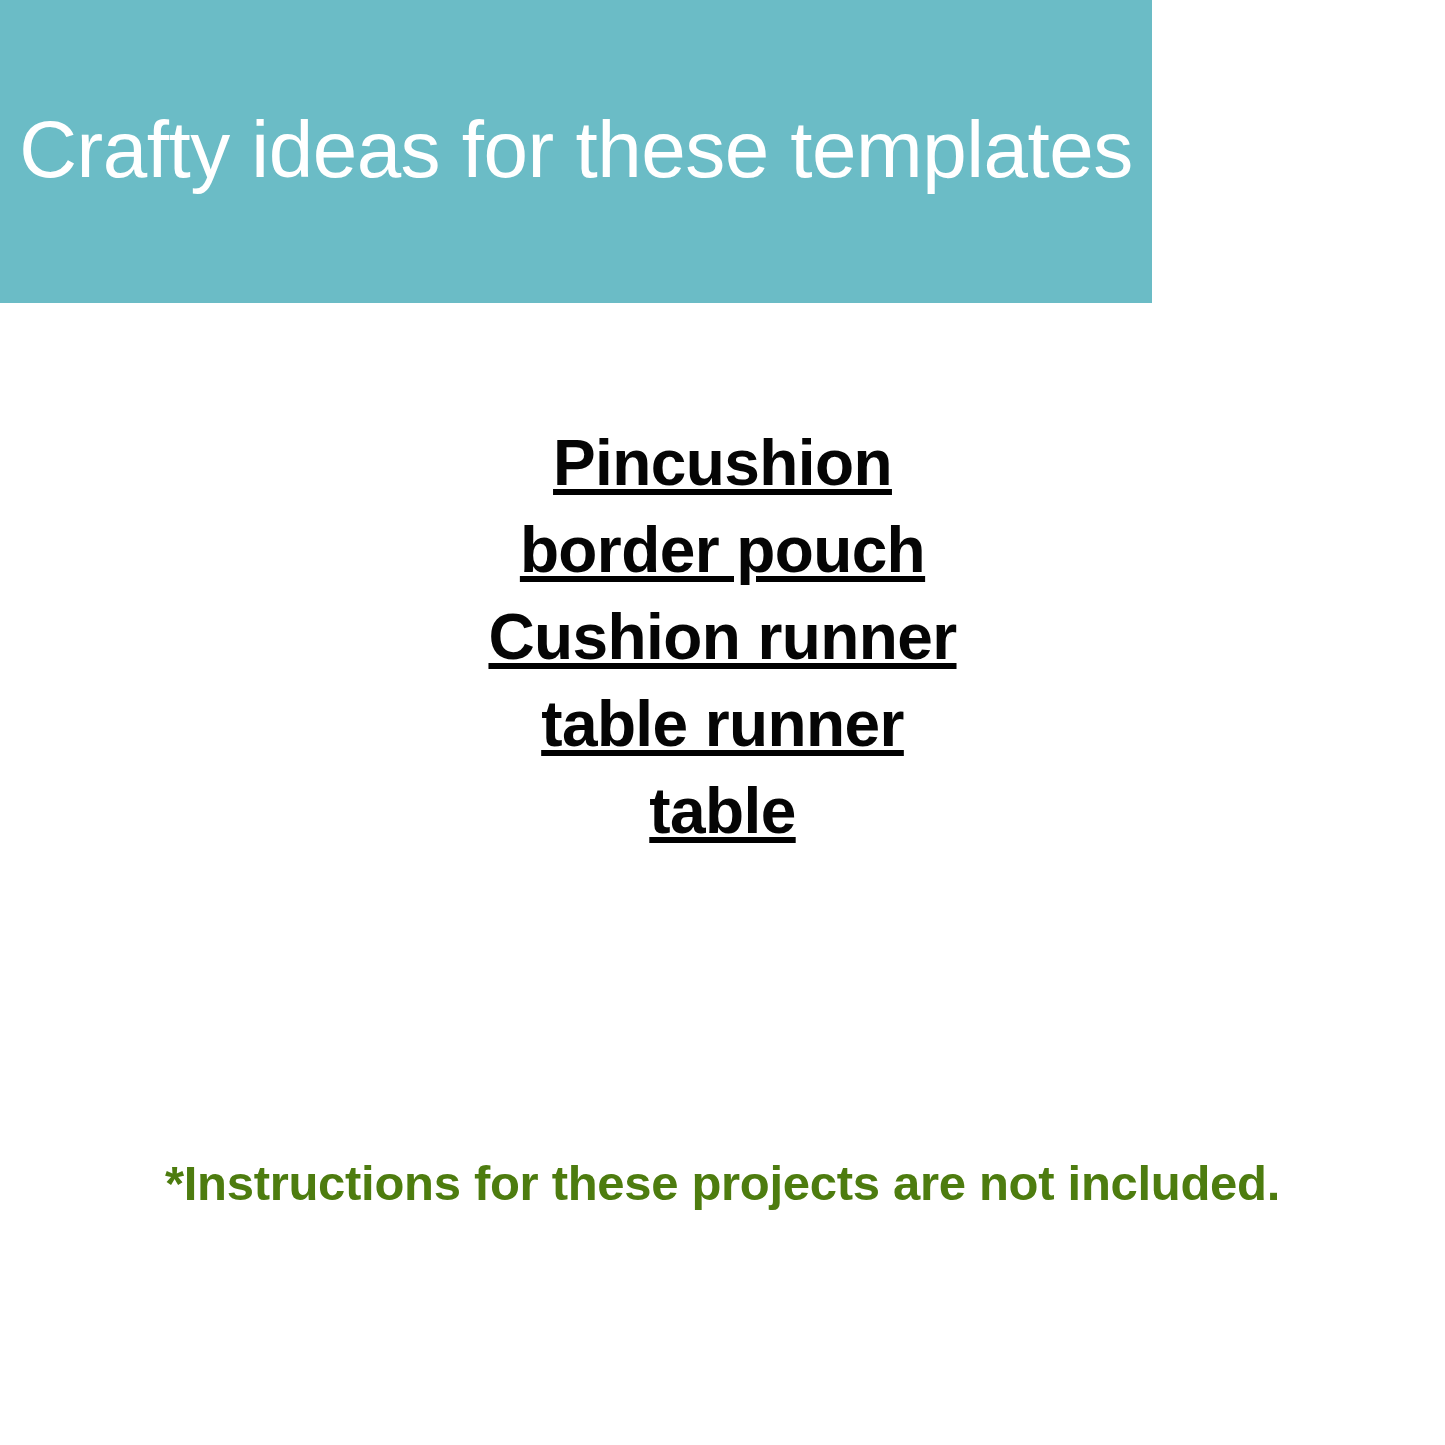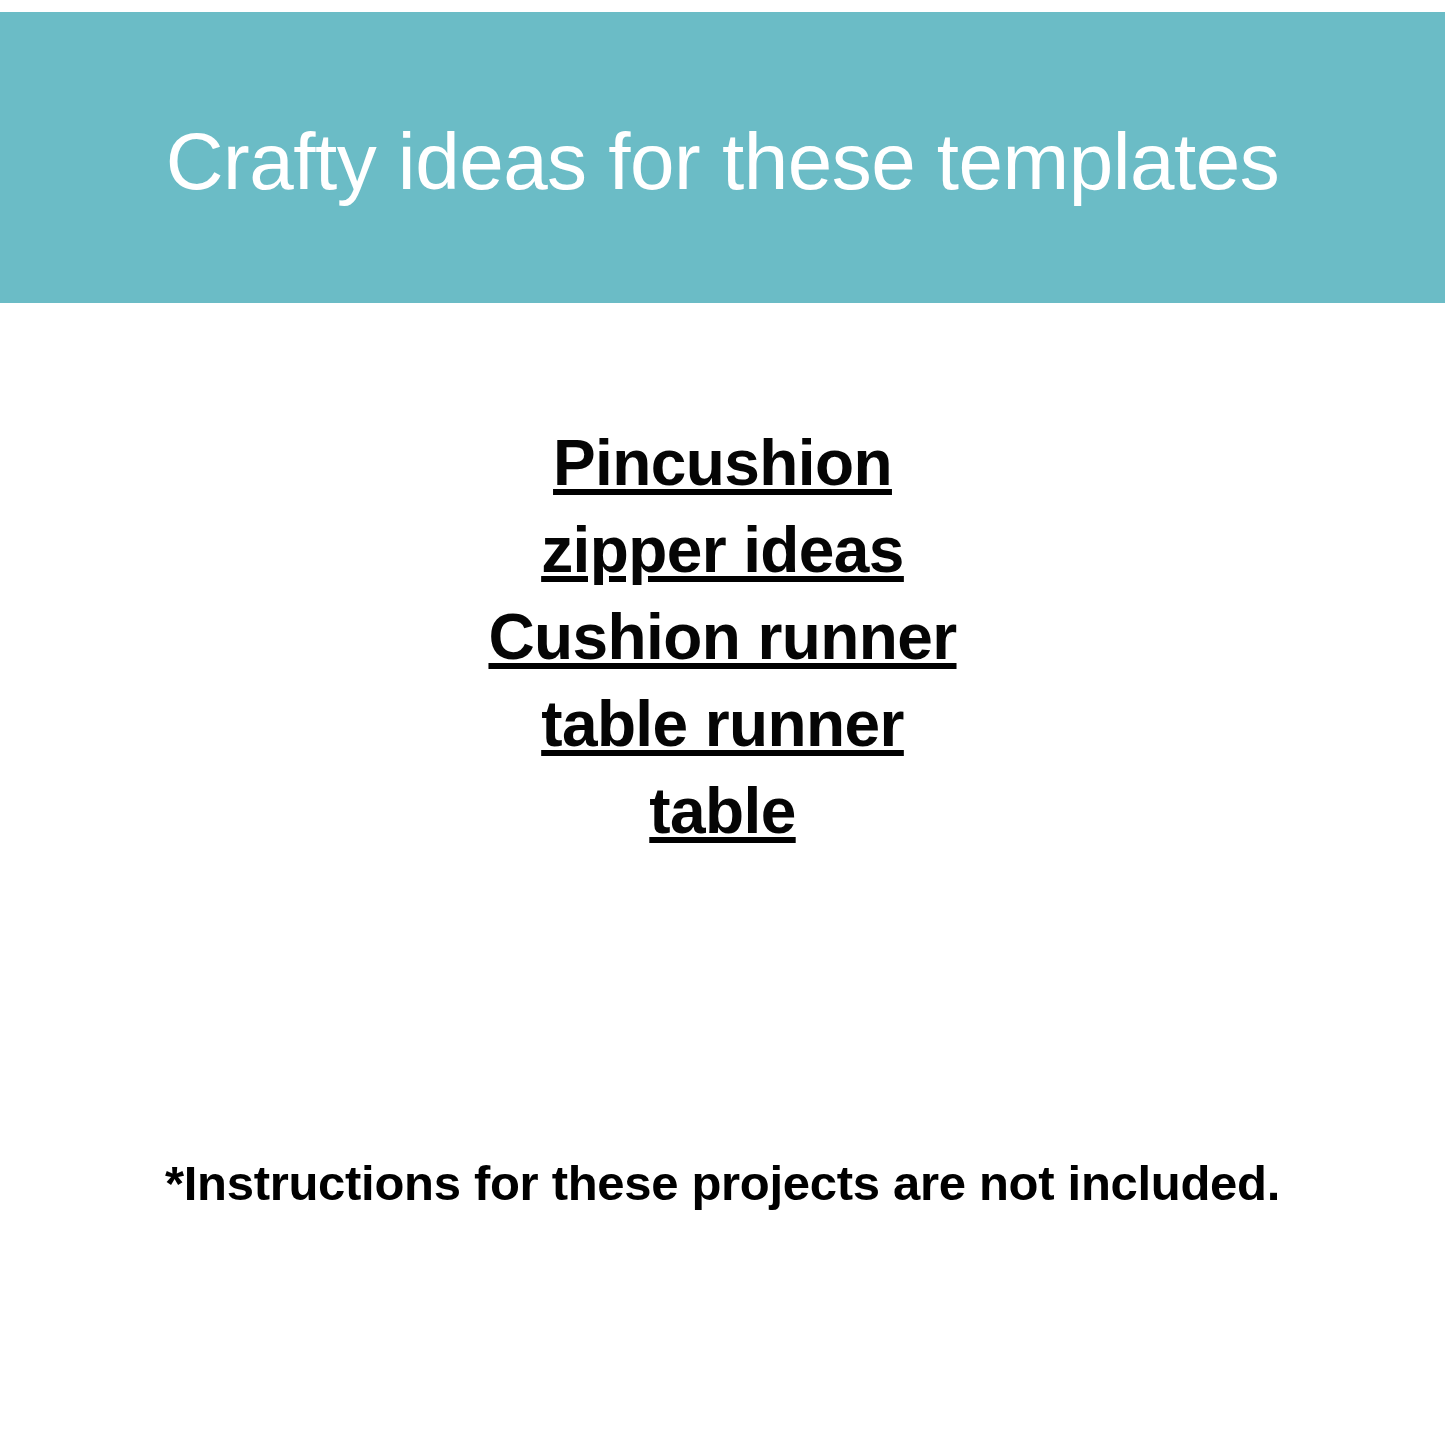--- a/index.html
+++ b/index.html
@@ -20,27 +20,26 @@
     height: 1445px;
     background: #ffffff;
     box-sizing: border-box;
   }
 
   
   #header-band {
     position: absolute;
     left: 0;
     top: 0;
-    width: 1445px;
+    width: 1152px;
     height: 303px;
     background: #6bbcc6;
     display: flex;
     align-items: center;
     justify-content: center;
-    margin-top: 12px;
   }
 
   #header-title {
     color: #ffffff;
     font-family: "Liberation Sans", sans-serif;
     font-size: 80px;
     font-weight: 400;
     line-height: 1.0;
     letter-spacing: -0.5px;
     text-align: center;
@@ -86,21 +85,21 @@
     padding: 0;
   }
 
   
   #footnote {
     position: absolute;
     left: 0;
     top: 850px;          
     width: 1445px;
     text-align: center;
-    color: #000000;
+    color: #4d7c0f;
     font-family: "Liberation Sans", sans-serif;
     font-size: 49px;
     font-weight: 700;
     line-height: 60px;
     letter-spacing: -0.3px;
     white-space: nowrap;
     margin: 0;
   }
 </style>
 </head>
@@ -109,21 +108,21 @@
 <div id="page">
 
   <div id="header-band">
     <h1 id="header-title">Crafty ideas for these templates</h1>
   </div>
 
   <div id="body-area">
 
     <ul id="ideas-list">
       <li class="idea-item">Pincushion</li>
-      <li class="idea-item">zipper ideas</li>
+      <li class="idea-item">border pouch</li>
       <li class="idea-item">Cushion runner</li>
       <li class="idea-item">table runner</li>
       <li class="idea-item">table</li>
     </ul>
 
     <p id="footnote">*Instructions for these projects are not included.</p>
 
   </div>
 
 </div>

